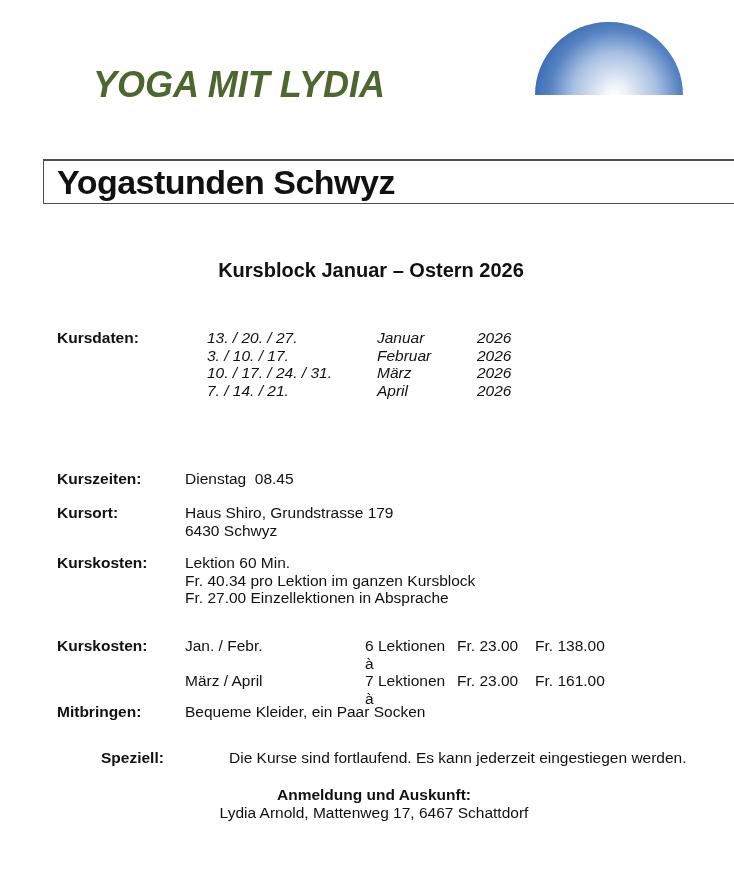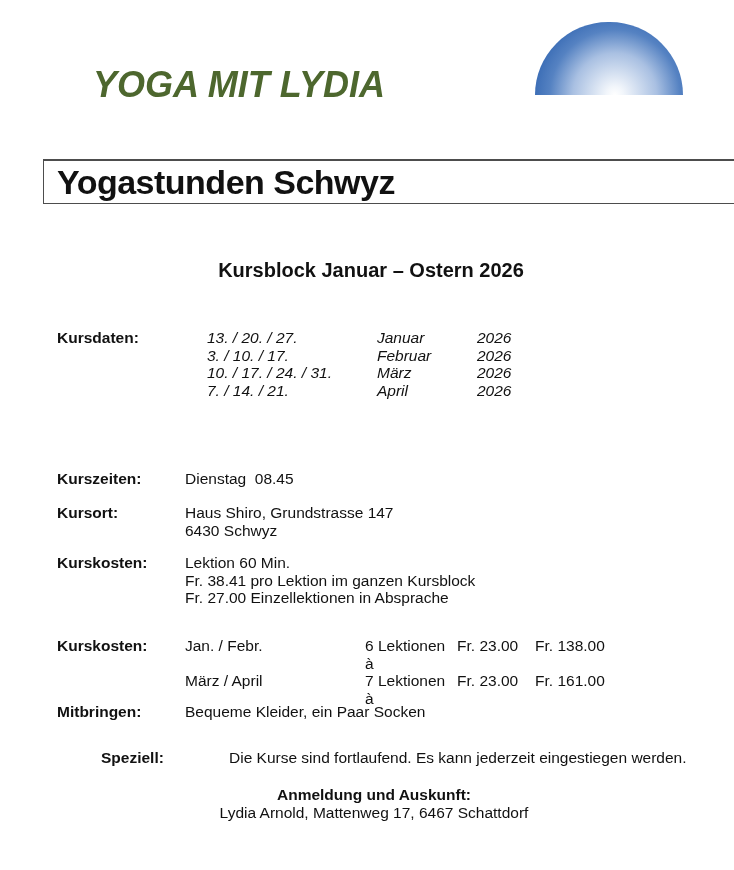--- a/index.html
+++ b/index.html
@@ -154,30 +154,30 @@
   </div>
 
   <div class="section sec-kurszeiten">
     <div class="label">Kurszeiten:</div>
     <div class="cell">Dienstag  08.45</div>
   </div>
 
   <div class="section sec-kursort">
     <div class="label">Kursort:</div>
     <div>
-      <div class="cell">Haus Shiro, Grundstrasse 147</div>
+      <div class="cell">Haus Shiro, Grundstrasse 179</div>
       <div class="cell">6430 Schwyz</div>
     </div>
   </div>
 
   <div class="section sec-kurskosten1">
     <div class="label">Kurskosten:</div>
     <div>
       <div class="cell">Lektion 60 Min.</div>
-      <div class="cell">Fr. 38.41 pro Lektion im ganzen Kursblock</div>
+      <div class="cell">Fr. 40.34 pro Lektion im ganzen Kursblock</div>
       <div class="cell">Fr. 27.00 Einzellektionen in Absprache</div>
     </div>
   </div>
 
   <div class="section sec-kurskosten2">
     <div class="label">Kurskosten:</div>
     <div>
       <div class="cost-row">
         <span class="cell">Jan. / Febr.</span>
         <span class="cell">6 Lektionen à</span>

